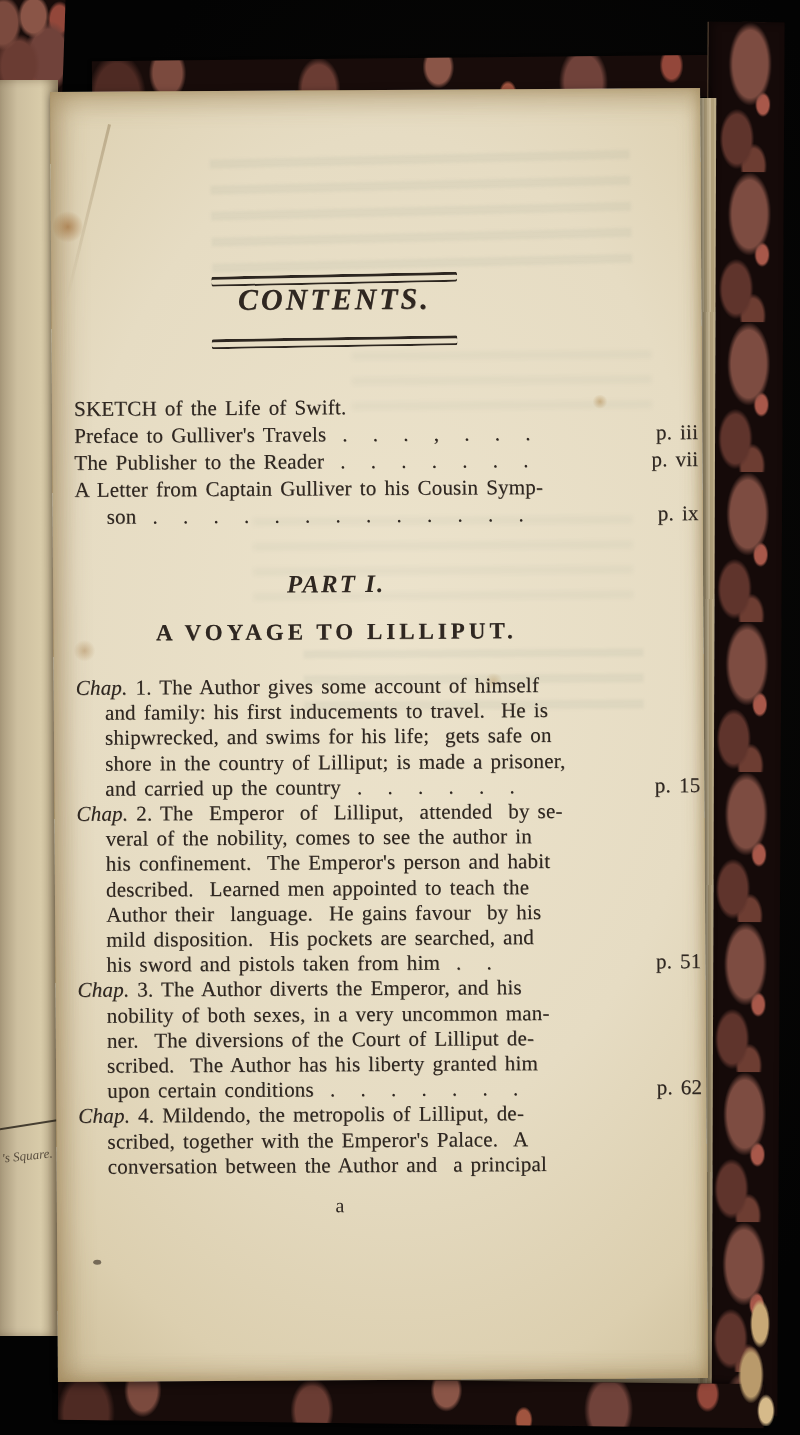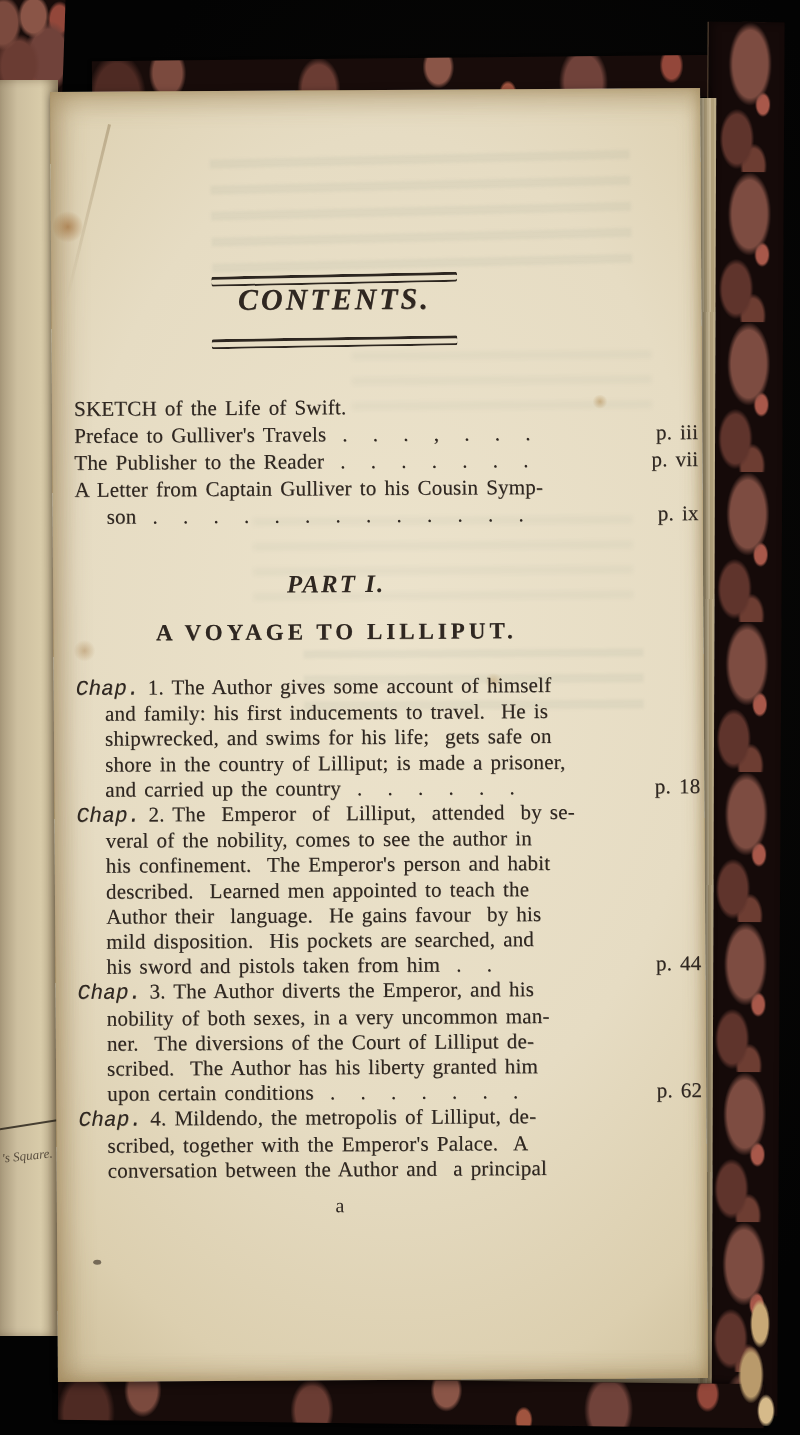--- a/index.html
+++ b/index.html
@@ -90,21 +90,21 @@
     text-shadow:.3px .3px .3px rgba(47,39,33,.5);}
   .sig{top:1104px;font-size:20px;}
 
   .block{left:22px;width:624px;font-size:21px;word-spacing:2.5px;letter-spacing:.2px;
     text-shadow:.35px .35px .35px rgba(47,39,33,.45);}
   .fm{top:304px;line-height:27px;}
   .chapters{top:584px;line-height:25.2px;}
   .block .line{position:relative;white-space:nowrap;}
   .flexline{display:flex;align-items:baseline;}
   .t{position:relative;white-space:pre;}
-  .lead{position:relative;font-style:italic;white-space:pre;font-family:Liberation Mono, monospace;}
+  .lead{position:relative;font-style:italic;white-space:pre;}
   .dots{position:relative;flex:1;overflow:hidden;white-space:nowrap;margin:0 10px 0 16px;
         word-spacing:16px;letter-spacing:2px;}
   .pg{position:relative;white-space:pre;font-family:Liberation Serif, serif;}
   .cont{padding-left:29px;}
   .indent{padding-left:32px;}
 </style>
 </head>
 <body>
 
 <div class="scene">
@@ -164,33 +164,33 @@
 
     <div class="block chapters" style="position:absolute;">
 
       <div class="line"><span class="lead">Chap.</span><span class="t"> 1. The Author gives some account of himself</span></div>
       <div class="line cont"><span class="t">and family: his first inducements to travel.  He is</span></div>
       <div class="line cont"><span class="t">shipwrecked, and swims for his life;  gets safe on</span></div>
       <div class="line cont"><span class="t">shore in the country of Lilliput; is made a prisoner,</span></div>
       <div class="line cont flexline">
           <span class="t">and carried up the country</span>
           <span class="dots">. . . . . .</span>
-          <span class="pg">p. 18</span>
+          <span class="pg">p. 15</span>
         </div>
 
       <div class="line"><span class="lead">Chap.</span><span class="t"> 2. The  Emperor  of  Lilliput,  attended  by se-</span></div>
       <div class="line cont"><span class="t">veral of the nobility, comes to see the author in</span></div>
       <div class="line cont"><span class="t">his confinement.  The Emperor's person and habit</span></div>
       <div class="line cont"><span class="t">described.  Learned men appointed to teach the</span></div>
       <div class="line cont"><span class="t">Author their  language.  He gains favour  by his</span></div>
       <div class="line cont"><span class="t">mild disposition.  His pockets are searched, and</span></div>
       <div class="line cont flexline">
           <span class="t">his sword and pistols taken from him</span>
           <span class="dots">. .</span>
-          <span class="pg">p. 44</span>
+          <span class="pg">p. 51</span>
         </div>
 
       <div class="line"><span class="lead">Chap.</span><span class="t"> 3. The Author diverts the Emperor, and his</span></div>
       <div class="line cont"><span class="t">nobility of both sexes, in a very uncommon man-</span></div>
       <div class="line cont"><span class="t">ner.  The diversions of the Court of Lilliput de-</span></div>
       <div class="line cont"><span class="t">scribed.  The Author has his liberty granted him</span></div>
       <div class="line cont flexline">
           <span class="t">upon certain conditions</span>
           <span class="dots">. . . . . . .</span>
           <span class="pg">p. 62</span>

